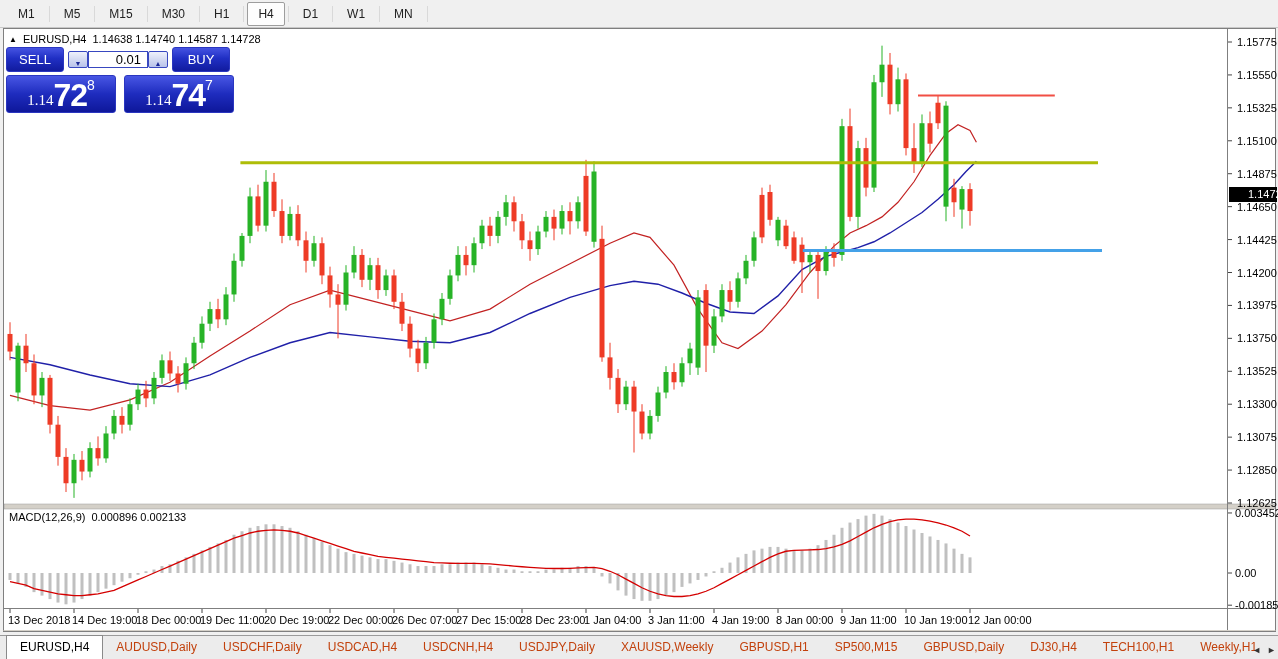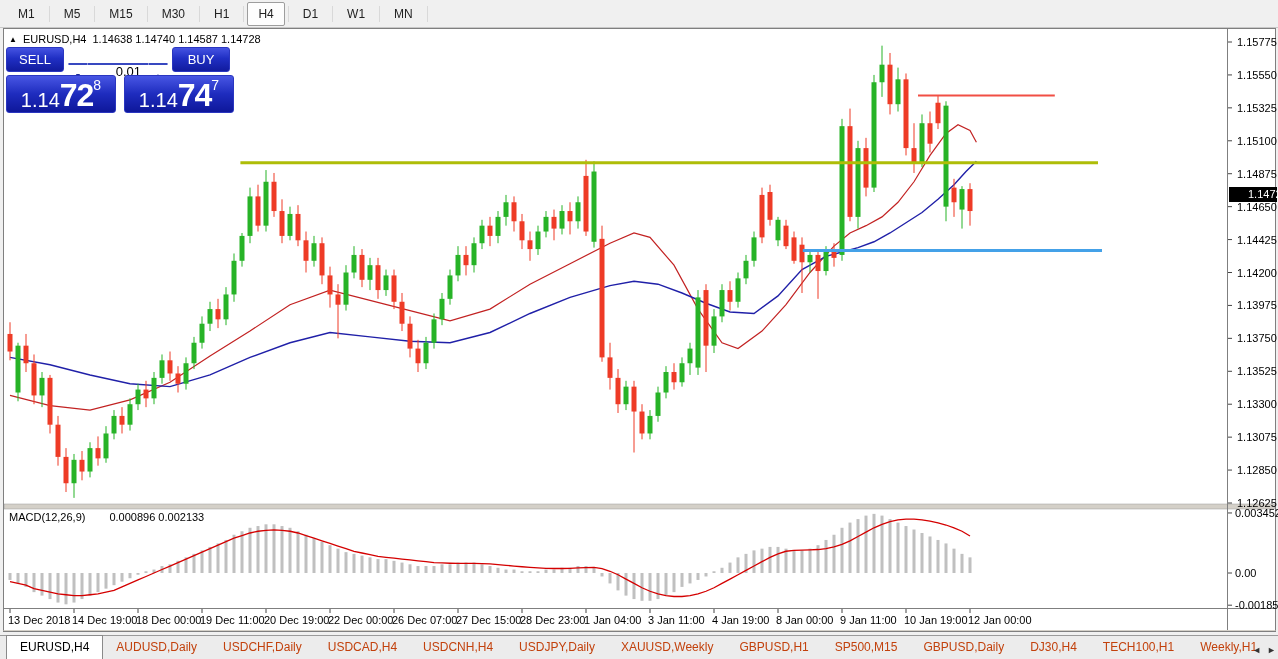--- a/index.html
+++ b/index.html
@@ -17,43 +17,43 @@
   .tfsep { width:1px; height:16px; background:#d9d9d9; margin:0 2px; }
 
   
   #chart-svg { position:absolute; left:0; top:0; z-index:1; }
 
   .chart-title { position:absolute; left:9px; top:33px; z-index:2; font-size:11px;
     color:#000; display:flex; gap:6px; align-items:center; }
   .chart-title .tri { font-size:8px; line-height:11px; }
 
   .macd-label { position:absolute; left:9px; top:511px; z-index:2; font-size:11px;
-    color:#000; display:flex; gap:24px; }
+    color:#000; display:flex; gap:6px; }
 
   .price-badge { position:absolute; left:1229px; width:48px; height:15px;
     background:#000; color:#fff; font-size:11px; line-height:15px; text-align:left;
     padding-left:19px; z-index:2; }
 
   
   .trade-panel { position:absolute; left:6px; top:47px; width:228px; z-index:3; }
   .tp-row1 { display:flex; height:25px; }
   .tp-btn { width:58px; background:linear-gradient(180deg,#4553e2 0%,#202fc4 45%,#111b9e 100%);
     border:1px solid #2a36c0; border-radius:3px; color:#fff; font-size:13px;
     text-align:center; line-height:23px; cursor:pointer; }
-  .tp-spingroup { display:flex; margin:16px 4px; }
+  .tp-spingroup { display:flex; margin:4px 4px; }
   .tp-spin { width:20px; background:linear-gradient(180deg,#eef1fb,#b9c3ea);
     border:1px solid #3848c0; border-radius:2px; color:#1c2a96; font-size:7px;
     text-align:center; line-height:23px; cursor:pointer; }
   .tp-vol { width:60px; background:#fff; border:1px solid #3848c0; font-size:13px;
     color:#000; text-align:right; padding-right:6px; }
   .tp-row2 { display:flex; margin-top:3px; height:38px; gap:8px; }
   .tp-price { flex:1; background:linear-gradient(180deg,#4856e4 0%,#1e2cbe 50%,#0e179a 100%);
     border:1px solid #2a36c0; border-radius:3px; color:#fff; display:flex;
     align-items:flex-end; justify-content:center; padding-bottom:3px; cursor:pointer; }
-  .tp-price .small { font-size:20px; line-height:17px; }
+  .tp-price .small { font-size:15px; line-height:17px;font-family:Liberation Serif, serif; }
   .tp-price .big { font-size:32px; font-weight:bold; line-height:28px; letter-spacing:-1px;margin-top:23px; }
   .tp-price .sup { font-size:14px; line-height:14px; align-self:flex-start; margin-top:2px; }
 
   
   .tabbar { position:absolute; left:0; top:635px; width:1278px; height:24px;
     background:#ececec; border-top:1px solid #9a9a9a; display:flex;
     align-items:flex-end; z-index:3; padding-left:6px; }
   .tab { font-size:12px; color:#c2410c; padding:4px 13px 5px 13px; white-space:nowrap;
     cursor:pointer; }
   .tab.active { background:#fff; border:1px solid #8a8a8a; border-bottom:none;

